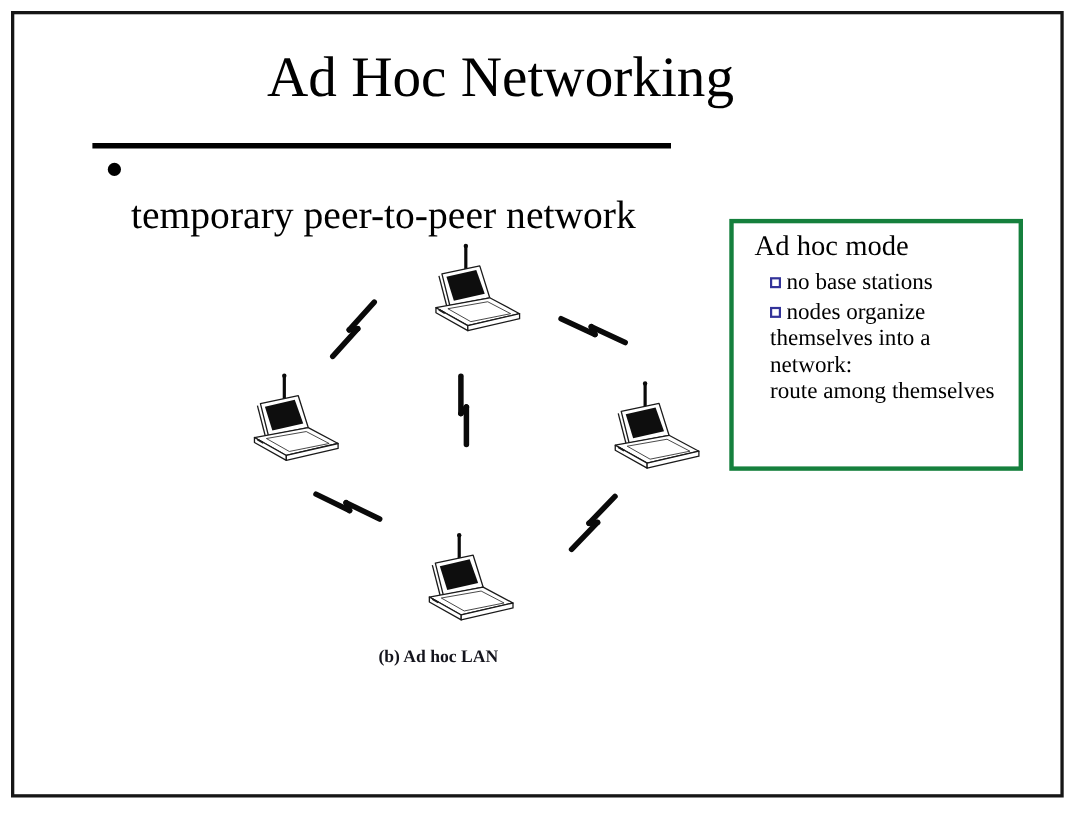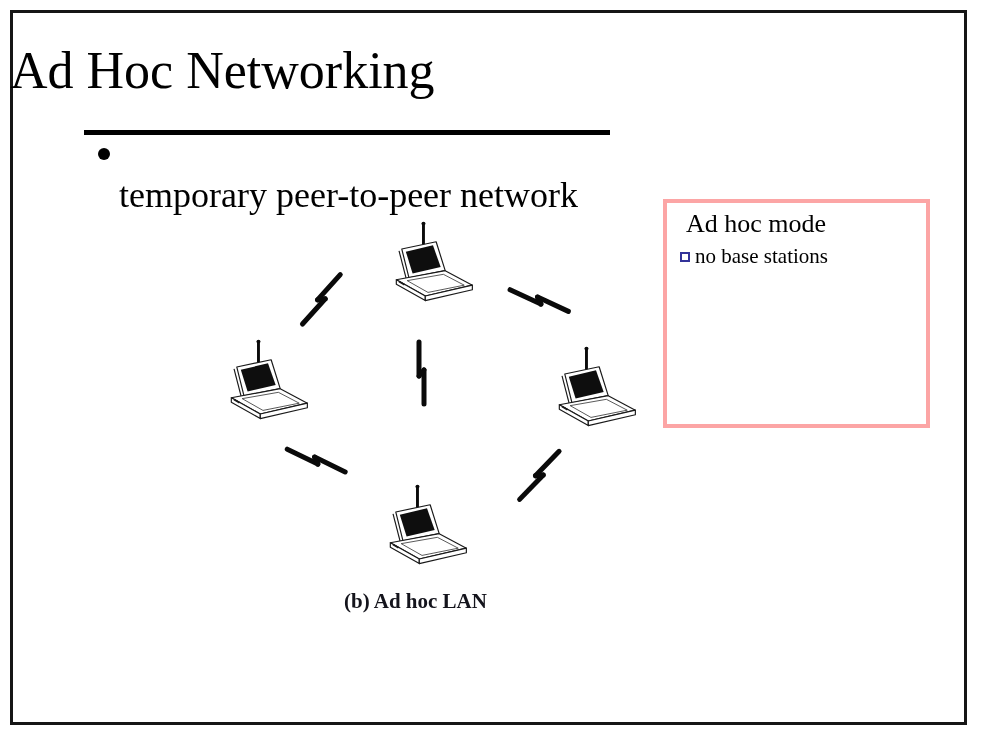--- a/index.html
+++ b/index.html
@@ -6,36 +6,36 @@
   body{
     width:984px;height:752px;position:relative;background:#ffffff;
     font-family:"Liberation Serif", serif;color:#000;overflow:hidden;
   }
   .frame{
     position:absolute;left:10px;top:10px;width:957px;height:715px;
     border:3px solid #161616;box-sizing:border-box;background:#fff;
   }
   .title{
     position:absolute;left:10px;top:42px;width:890px;margin:0;
-    font-size:52px;font-weight:normal;line-height:1.1;color:#000;
+    text-align:center;font-size:52px;font-weight:normal;line-height:1.1;color:#000;
   }
   .rule{position:absolute;left:84px;top:130px;width:526px;height:5px;background:#000;}
   .bullet-dot{position:absolute;left:98px;top:148px;width:12px;height:12px;border-radius:50%;background:#000;}
   .bullet-text{position:absolute;left:119px;top:133px;font-size:36px;line-height:1;white-space:nowrap;margin-top:44px;}
   .caption{
-    position:absolute;left:344px;top:589px;font-size:21px;font-weight:bold;
+    position:absolute;left:344px;top:589px;font-size:16px;font-weight:bold;
     color:#14141c;white-space:nowrap;
   }
   .callout{
     position:absolute;left:663px;top:199px;width:267px;height:229px;
-    border:4px solid #fca5a5;box-sizing:border-box;background:#fff;
+    border:4px solid #15803d;box-sizing:border-box;background:#fff;
     padding:5px 12px 5px 13px;
   }
   .callout-title{font-size:26px;line-height:1.1;margin:2px 0 5px 6px;}
-  .callout-item{font-size:21px;line-height:1.15;margin-bottom:3px;}
+  .callout-item{font-size:21px;line-height:1.15;margin-bottom:3px;margin-left:20px;}
   .sq{
     display:inline-block;width:6px;height:6px;border:2px solid #333399;
     margin-right:5px;position:relative;top:-1px;background:#fff;
   }
   .itext{white-space:pre-line;}
   svg.laptop,svg.bolt{position:absolute;overflow:visible;}
   svg.bolt{transform-origin:50% 50%;}
 </style>
 </head>
 <body>
@@ -100,13 +100,18 @@
     </svg>
 
   <div class="caption">(b) Ad hoc LAN</div>
 </div>
 
 <div class="callout">
   <div class="callout-title">Ad hoc mode</div>
   <div class="callout-item">
     <span class="sq"></span><span class="itext">no base stations</span>
   </div>
+  <div class="callout-item">
+    <span class="sq"></span><span class="itext">nodes organize
+themselves into a network:
+route among themselves</span>
+  </div>
 </div>
 
 </body></html>

